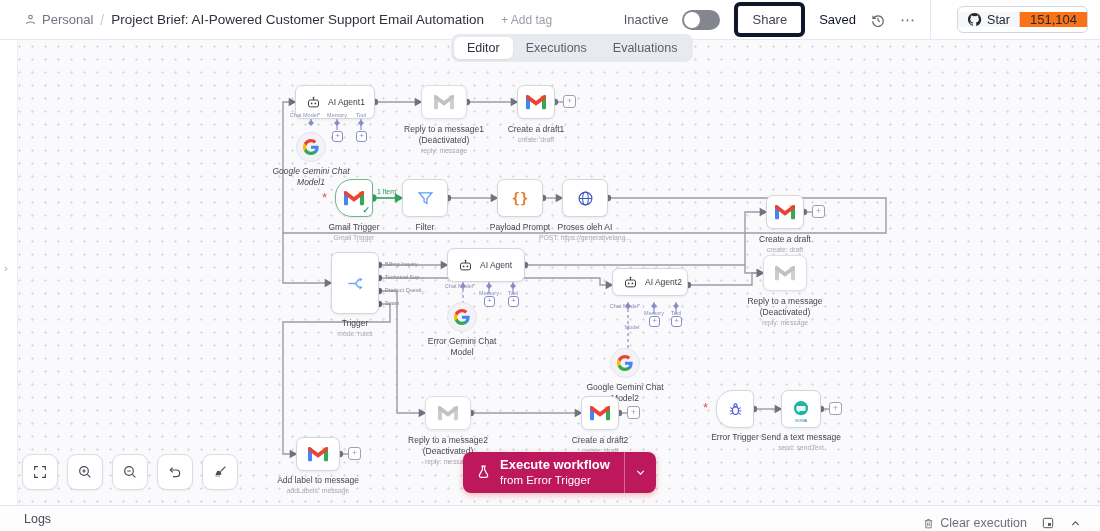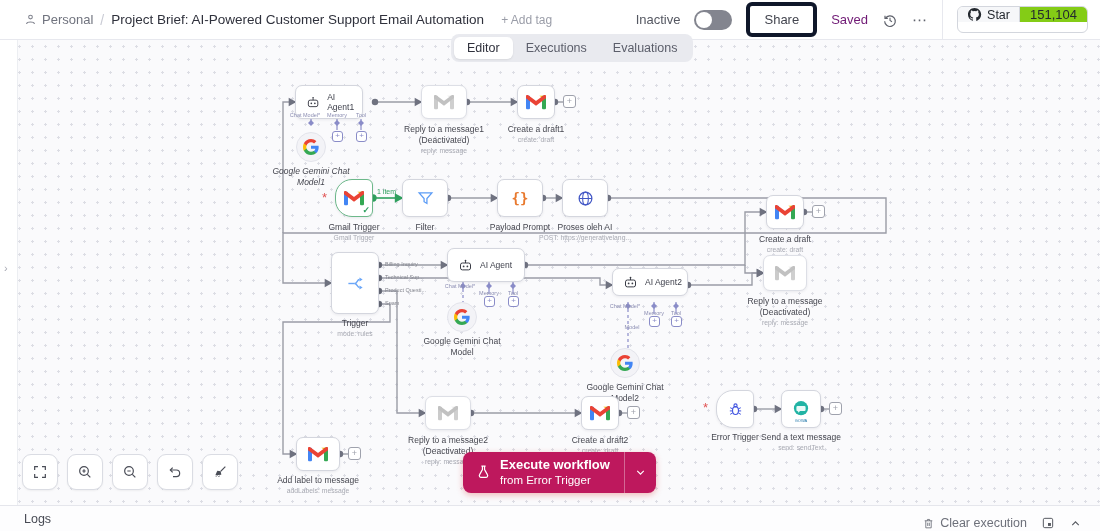--- a/index.html
+++ b/index.html
@@ -9,27 +9,27 @@
   .hleft{display:flex;align-items:center;gap:7px;padding-left:24px;flex:1;min-width:0;}
   .crumb-proj{color:#70737e;font-size:13px;display:flex;align-items:center;gap:5px;cursor:pointer;}
   .crumb-sep{color:#c9cbd4;font-size:14px;}
   .wf-title{color:#2f313c;font-size:13.5px;white-space:nowrap;}
   .addtag{color:#9a9da8;font-size:12px;margin-left:10px;cursor:pointer;}
   .hright{display:flex;align-items:center;gap:14px;padding-right:12px;}
   .inactive-lbl{color:#555862;font-size:13px;}
   .toggle{width:38px;height:20px;border-radius:10px;background:#83858f;position:relative;cursor:pointer;}
   .toggle .knob{position:absolute;left:2px;top:2px;width:16px;height:16px;border-radius:50%;background:#fff;}
   .share-btn{border:4px solid #0f172a;background:#fff;border-radius:6px;padding:6px 14px;font-size:13px;color:#43454f;cursor:pointer;}
-  .saved{color:#701a75;font-size:13px;}
+  .saved{color:#0f172a;font-size:13px;}
   .icon-btn{background:none;border:none;cursor:pointer;color:#5f626c;display:flex;align-items:center;}
   .dots{font-size:15px;color:#5f626c;letter-spacing:1px;}
   .hdr-divider{width:1px;height:40px;background:#e7e8ee;}
-  .star-widget{display:flex;align-items:flex-start;border:1px solid #d3d6dd;border-radius:6px;overflow:hidden;height:27px;cursor:pointer;}
+  .star-widget{display:flex;align-items:center;border:1px solid #d3d6dd;border-radius:6px;overflow:hidden;height:27px;cursor:pointer;margin-left:12px;}
   .star-left{display:flex;align-items:center;gap:5px;background:#f6f7f9;padding:0 9px;border-right:1px solid #d3d6dd;font-size:12.5px;color:#24292f;}
-  .star-right{display:flex;align-items:center;padding:0 10px;background:#84cc16;font-size:13px;color:#24292f;}
+  .star-right{display:flex;align-items:center;padding:0 10px;background:#f97316;font-size:13px;color:#24292f;}
   
   .tabbar{position:absolute;top:34px;left:451px;display:flex;background:#e9eaef;border-radius:8px;padding:3px;z-index:40;}
   .tab{font-size:12.5px;color:#5b5e6a;padding:4px 13px;border-radius:6px;cursor:pointer;white-space:nowrap;}
   .tab.active{background:#fff;color:#2f313c;box-shadow:0 1px 2px rgba(0,0,0,.08);}
   
   .canvas{position:absolute;top:40px;left:0;width:1100px;height:465px;background:#fafafc;background-image:radial-gradient(circle,#dcdde4 1px,transparent 1.2px);background-size:13px 13px;z-index:1;}
   .leftrail{position:absolute;top:40px;left:0;width:18px;height:465px;background:#fff;border-right:1px solid #eceef2;z-index:4;}
   .rail-chev{position:absolute;left:4px;top:222px;color:#a8aab4;font-size:11px;cursor:pointer;}
   svg.wires{position:absolute;left:0;top:0;z-index:1;}
   .node{position:absolute;background:#fff;border:1px solid #d4d6de;border-radius:7px;display:flex;align-items:center;justify-content:center;box-shadow:0 1px 3px rgba(20,20,40,.07);cursor:pointer;z-index:3;}
@@ -184,21 +184,21 @@
     </g>
 
     <g fill="#616470">
       <circle cx="379" cy="225" r="2.6"></circle>
         <circle cx="379" cy="238" r="2.6"></circle>
       <circle cx="379" cy="251" r="2.6"></circle>
         <circle cx="379" cy="264" r="2.6"></circle>
     </g>
   </svg>
 
-  <div class="node agent" style="left:295px;top:45px;width:68px;height:34px;">
+  <div class="node agent" style="left:295px;top:45px;width:80px;height:34px;">
     <svg width="15" height="15" viewBox="0 0 24 24">
         <rect x="4" y="8" width="16" height="11" rx="3" fill="none" stroke="#3a3c46" stroke-width="1.6"></rect>
         <circle cx="9" cy="13.5" r="1.4" fill="#3a3c46"></circle>
         <circle cx="15" cy="13.5" r="1.4" fill="#3a3c46"></circle>
         <path d="M12 8V5" stroke="#3a3c46" stroke-width="1.6"></path>
         <circle cx="12" cy="4" r="1.4" fill="#3a3c46"></circle>
       </svg>
     <span>AI Agent1</span>
   </div>
   <span class="portlbl" style="left:305px;top:72px;">Chat Model*</span>
@@ -353,21 +353,21 @@
   <div class="pbox purple" style="left:508px;top:256px;">+</div>
   <div class="gcircle" style="left:447px;top:262px;">
     <svg width="16" height="16" viewBox="0 0 24 24">
         <path fill="#4285F4" d="M23.5 12.3c0-.8-.1-1.6-.2-2.3H12v4.5h6.5c-.3 1.5-1.1 2.8-2.4 3.6v3h3.9c2.3-2.1 3.5-5.2 3.5-8.8z"></path>
         <path fill="#34A853" d="M12 24c3.2 0 5.9-1.1 7.9-2.9l-3.9-3c-1.1.7-2.5 1.2-4 1.2-3.1 0-5.7-2.1-6.7-4.9H1.3v3.1C3.3 21.4 7.3 24 12 24z"></path>
         <path fill="#FBBC04" d="M5.3 14.4c-.2-.7-.4-1.5-.4-2.4s.2-1.7.4-2.4V6.5H1.3C.5 8.2 0 10 0 12s.5 3.8 1.3 5.5l4-3.1z"></path>
         <path fill="#EA4335" d="M12 4.8c1.8 0 3.3.6 4.6 1.8l3.4-3.4C17.9 1.2 15.2 0 12 0 7.3 0 3.3 2.6 1.3 6.5l4 3.1c1-2.8 3.6-4.8 6.7-4.8z"></path>
       </svg>
   </div>
   <div class="nlabels" style="left:417px;top:296px;width:90px;">
-    <div>Google Gemini Chat Model</div>
+    <div>Error Gemini Chat Model</div>
   </div>
 
   <div class="node agent" style="left:612px;top:228px;width:76px;height:28px;">
     <svg width="15" height="15" viewBox="0 0 24 24">
         <rect x="4" y="8" width="16" height="11" rx="3" fill="none" stroke="#3a3c46" stroke-width="1.6"></rect>
         <circle cx="9" cy="13.5" r="1.4" fill="#3a3c46"></circle>
         <circle cx="15" cy="13.5" r="1.4" fill="#3a3c46"></circle>
         <path d="M12 8V5" stroke="#3a3c46" stroke-width="1.6"></path>
         <circle cx="12" cy="4" r="1.4" fill="#3a3c46"></circle>
       </svg>

